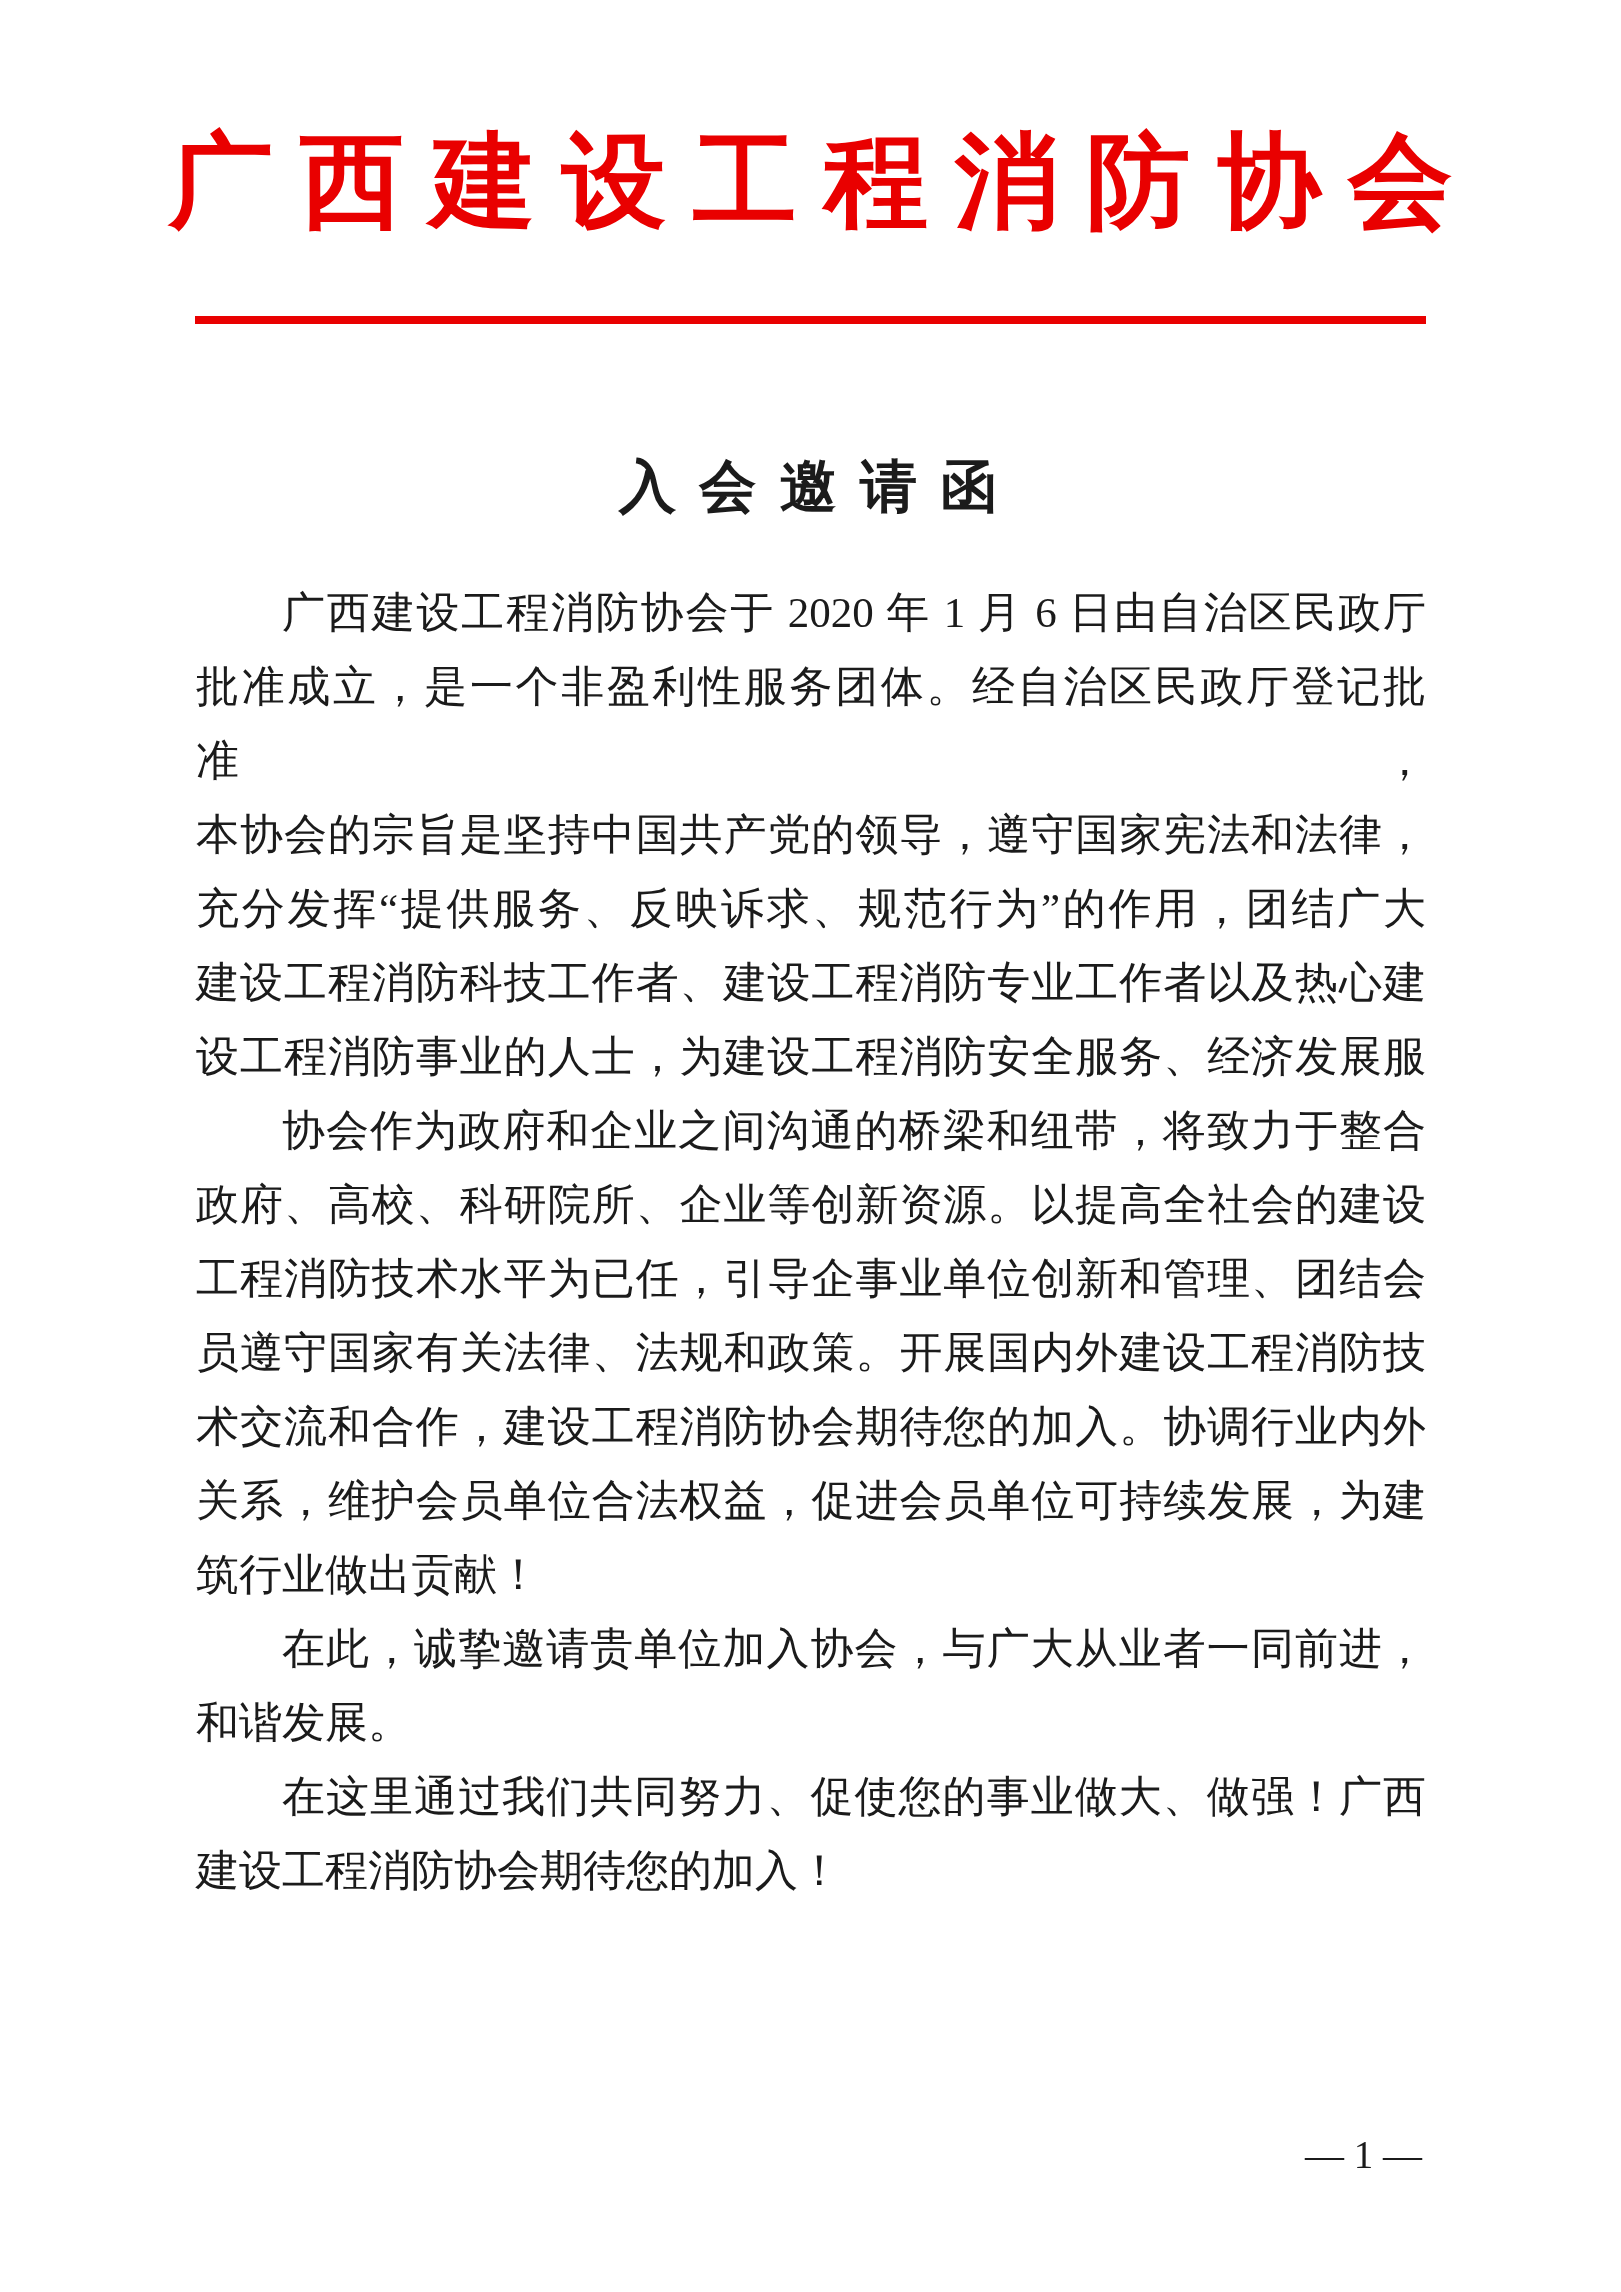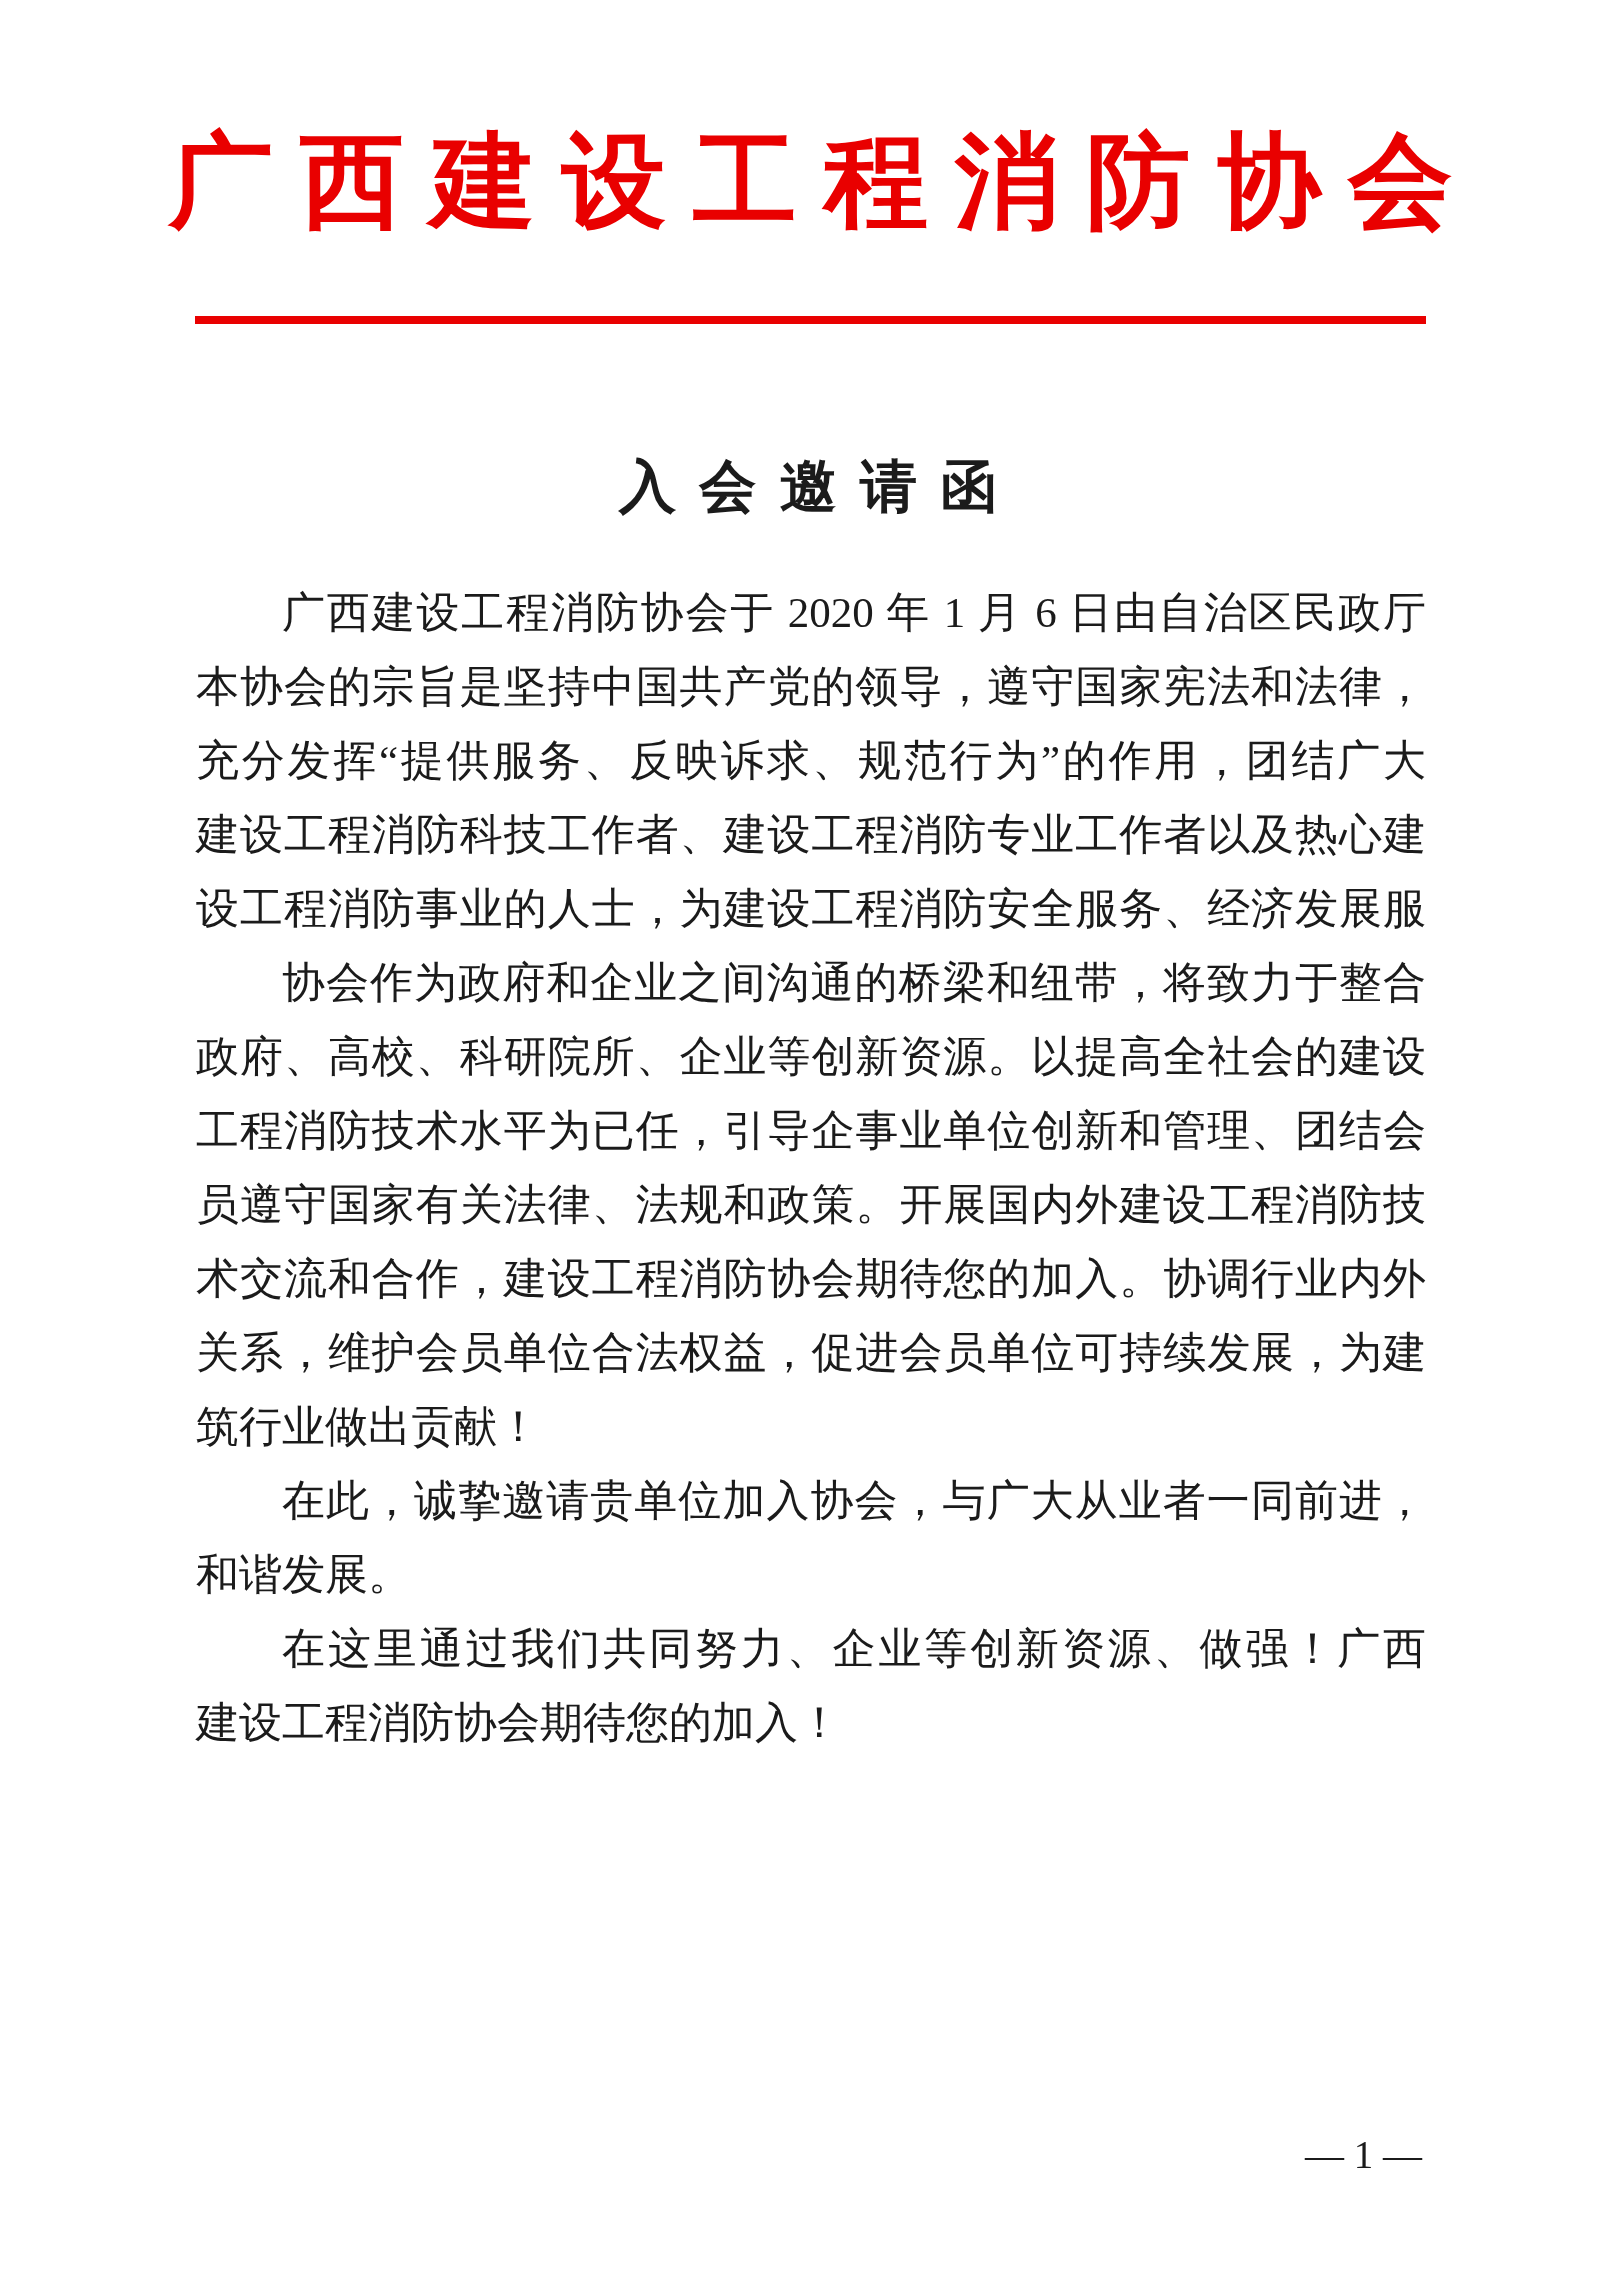--- a/index.html
+++ b/index.html
@@ -102,37 +102,38 @@
 
   <h1 class="org-title">广西建设工程消防协会</h1>
 
   <div class="red-rule"></div>
 
   <h2 class="letter-title">入 会 邀 请 函</h2>
 
   <section class="letter-body">
 
     <div class="line indent">广西建设工程消防协会于 2020 年 1 月 6 日由自治区民政厅</div>
+    <div class="line">批准成立，是一个非盈利性服务团体。经自治区民政厅登记批准，</div>
     <div class="line">本协会的宗旨是坚持中国共产党的领导，遵守国家宪法和法律，</div>
     <div class="line">充分发挥“提供服务、反映诉求、规范行为”的作用，团结广大</div>
     <div class="line">建设工程消防科技工作者、建设工程消防专业工作者以及热心建</div>
     <div class="line">设工程消防事业的人士，为建设工程消防安全服务、经济发展服</div>
 
     <div class="line indent">协会作为政府和企业之间沟通的桥梁和纽带，将致力于整合</div>
     <div class="line">政府、高校、科研院所、企业等创新资源。以提高全社会的建设</div>
     <div class="line">工程消防技术水平为已任，引导企事业单位创新和管理、团结会</div>
     <div class="line">员遵守国家有关法律、法规和政策。开展国内外建设工程消防技</div>
     <div class="line">术交流和合作，建设工程消防协会期待您的加入。协调行业内外</div>
     <div class="line">关系，维护会员单位合法权益，促进会员单位可持续发展，为建</div>
     <div class="line para-end">筑行业做出贡献！</div>
 
     <div class="line indent">在此，诚挚邀请贵单位加入协会，与广大从业者一同前进，</div>
     <div class="line para-end">和谐发展。</div>
 
-    <div class="line indent">在这里通过我们共同努力、企业等创新资源、做强！广西</div>
+    <div class="line indent">在这里通过我们共同努力、促使您的事业做大、做强！广西</div>
     <div class="line para-end">建设工程消防协会期待您的加入！</div>
 
   </section>
 
   <footer class="page-footer">
     <span>— 1 —</span>
   </footer>
 
 </div>
 

